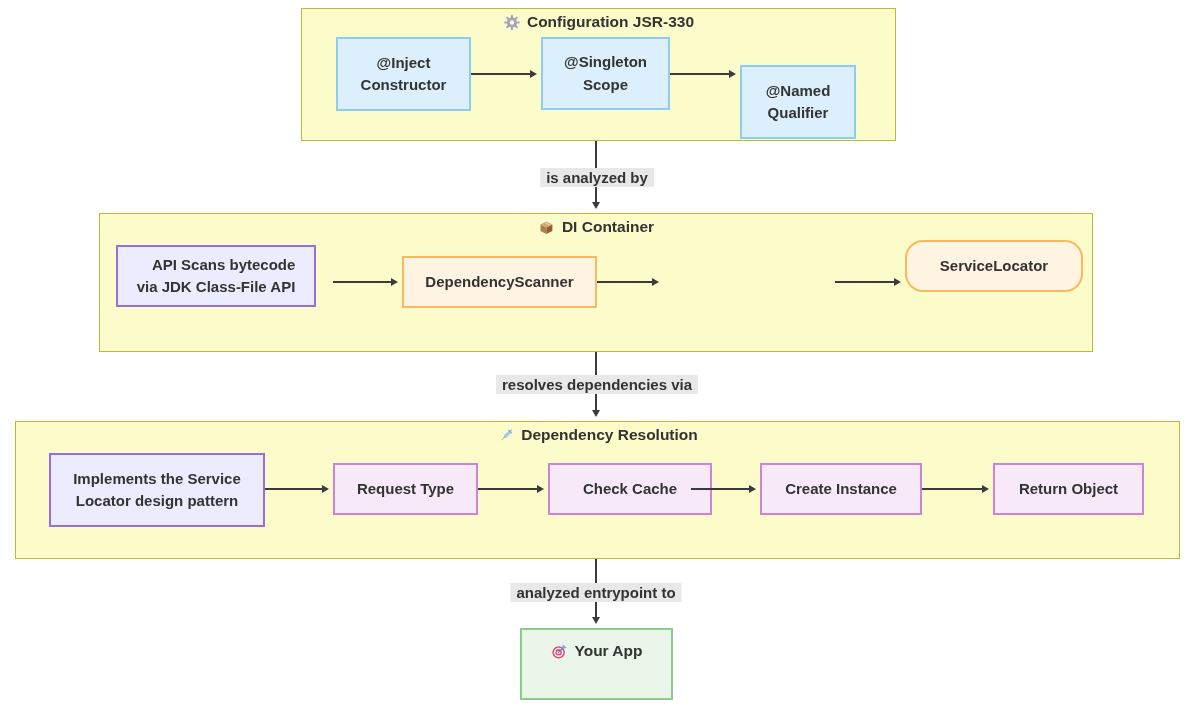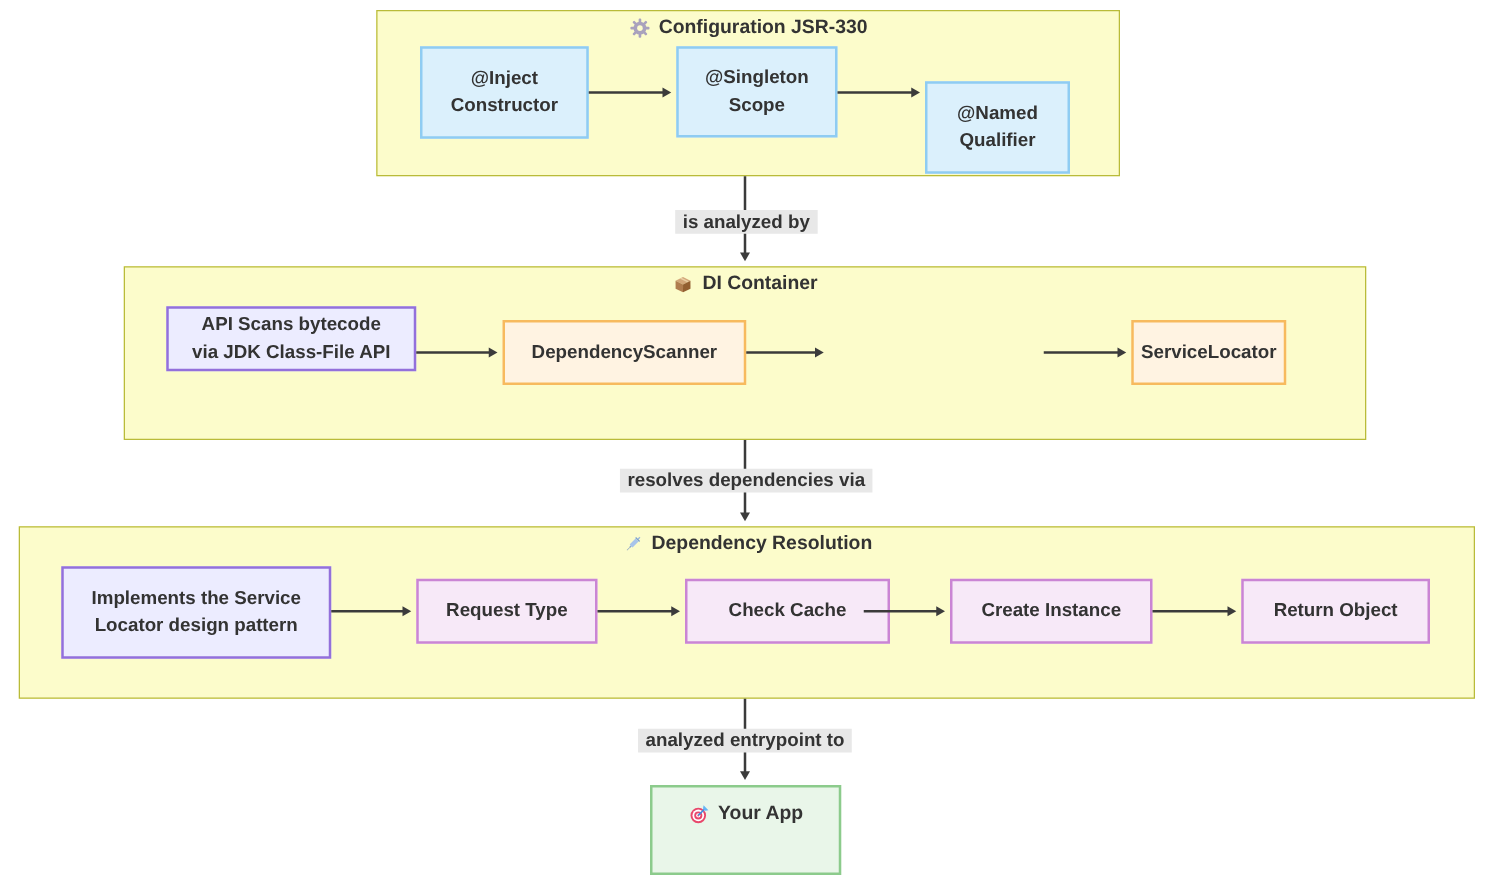--- a/index.html
+++ b/index.html
@@ -72,24 +72,24 @@
           <path d="M3 6.5 L10 3 L17 6.5 L10 10 Z" fill="#d2a679"></path>
           <path d="M8.6 3.7 L15.6 7.2 L14 8 L7 4.5 Z" fill="#e9cfa3"></path>
           <path d="M3 6.5 L10 10 L10 17.5 L3 14 Z" fill="#b07d4f"></path>
           <path d="M17 6.5 L10 10 L10 17.5 L17 14 Z" fill="#935f31"></path>
         </svg>
       </span>
       <span>DI Container</span>
     </div>
   </div>
 
-  <div class="node note" style="left:133px;top:245px;width:200px;height:52px;">API Scans bytecode
+  <div class="node note" style="left:116px;top:245px;width:200px;height:62px;text-align:right;">API Scans bytecode
 via JDK Class-File API</div>
   <div class="node orange" style="left:402px;top:256px;width:195px;height:52px;">DependencyScanner</div>
-  <div class="node orange" style="left:905px;top:256px;width:124px;height:52px;">ServiceLocator</div>
+  <div class="node orange" style="left:905px;top:240px;width:178px;height:52px;border-radius:18px;">ServiceLocator</div>
 
   <div class="harrow" style="left:333px;top:281px;width:62px;"></div>
   <div class="harrow" style="left:597px;top:281px;width:59px;"></div>
   <div class="harrow" style="left:835px;top:281px;width:63px;"></div>
 
   <div class="varrow" style="left:595px;top:352px;height:62px;"></div>
   <div class="edge-label" style="left:597px;top:375px;">resolves dependencies via</div>
 
   <div class="section" style="left:15px;top:421px;width:1165px;height:138px;">
     <div class="section-title" style="top:4px;">

